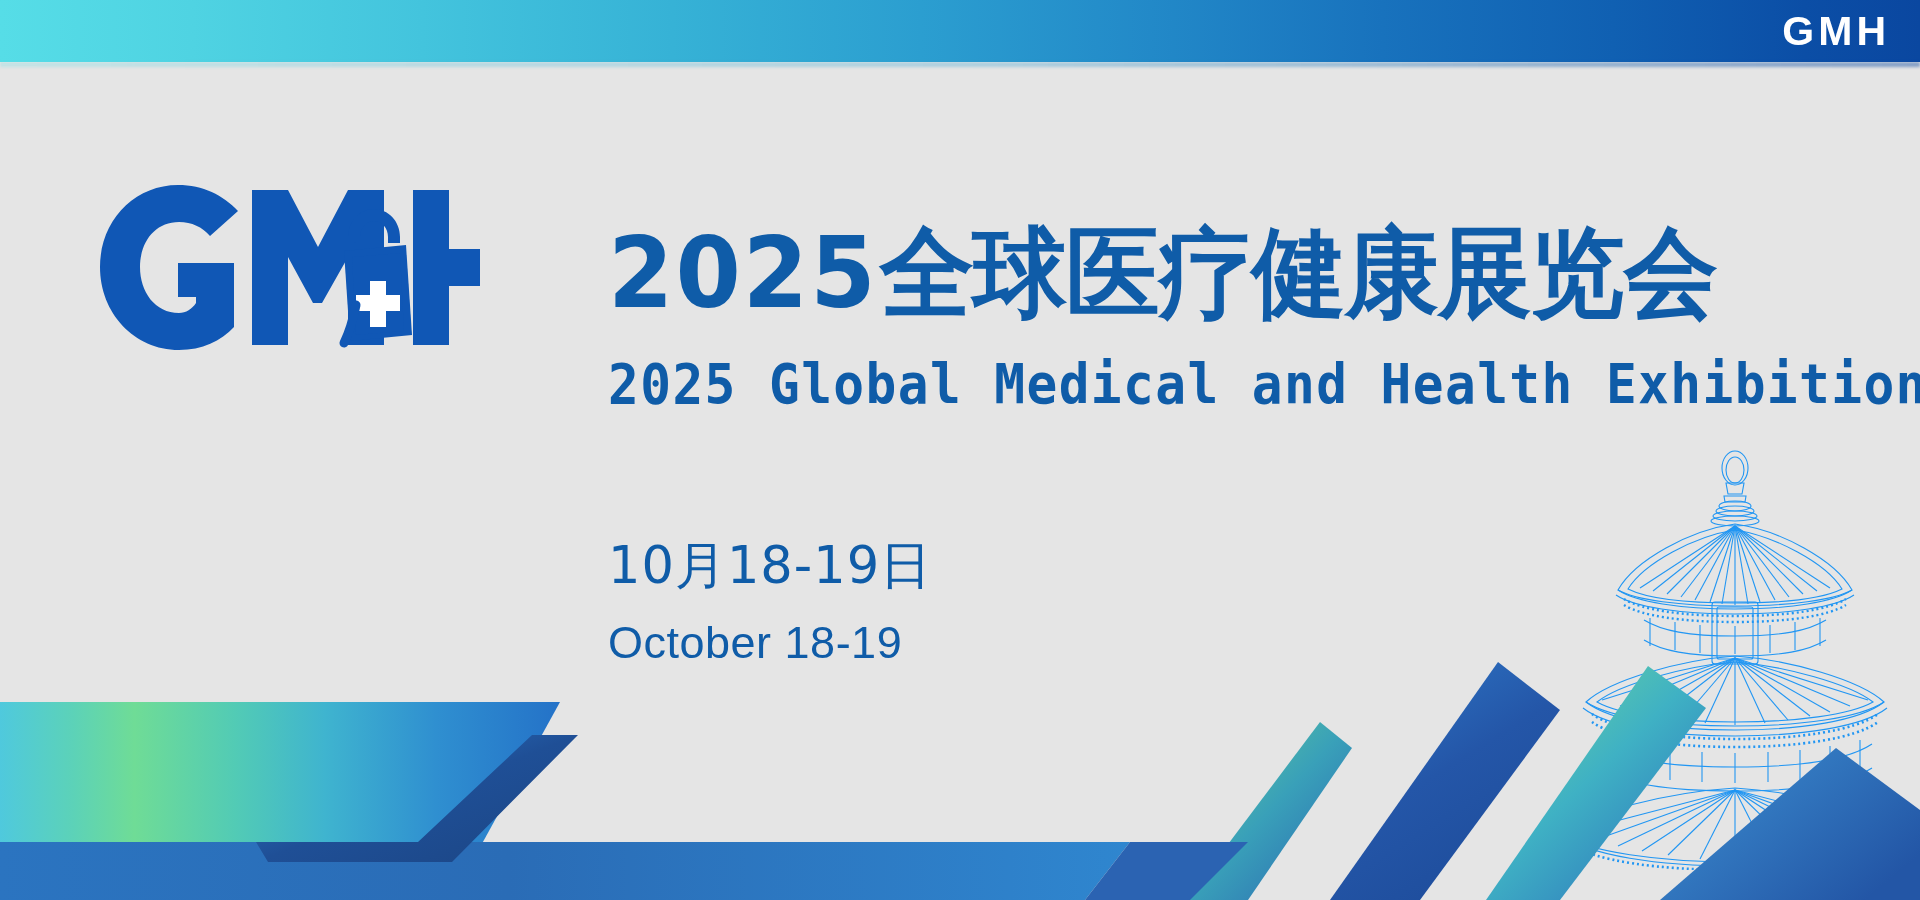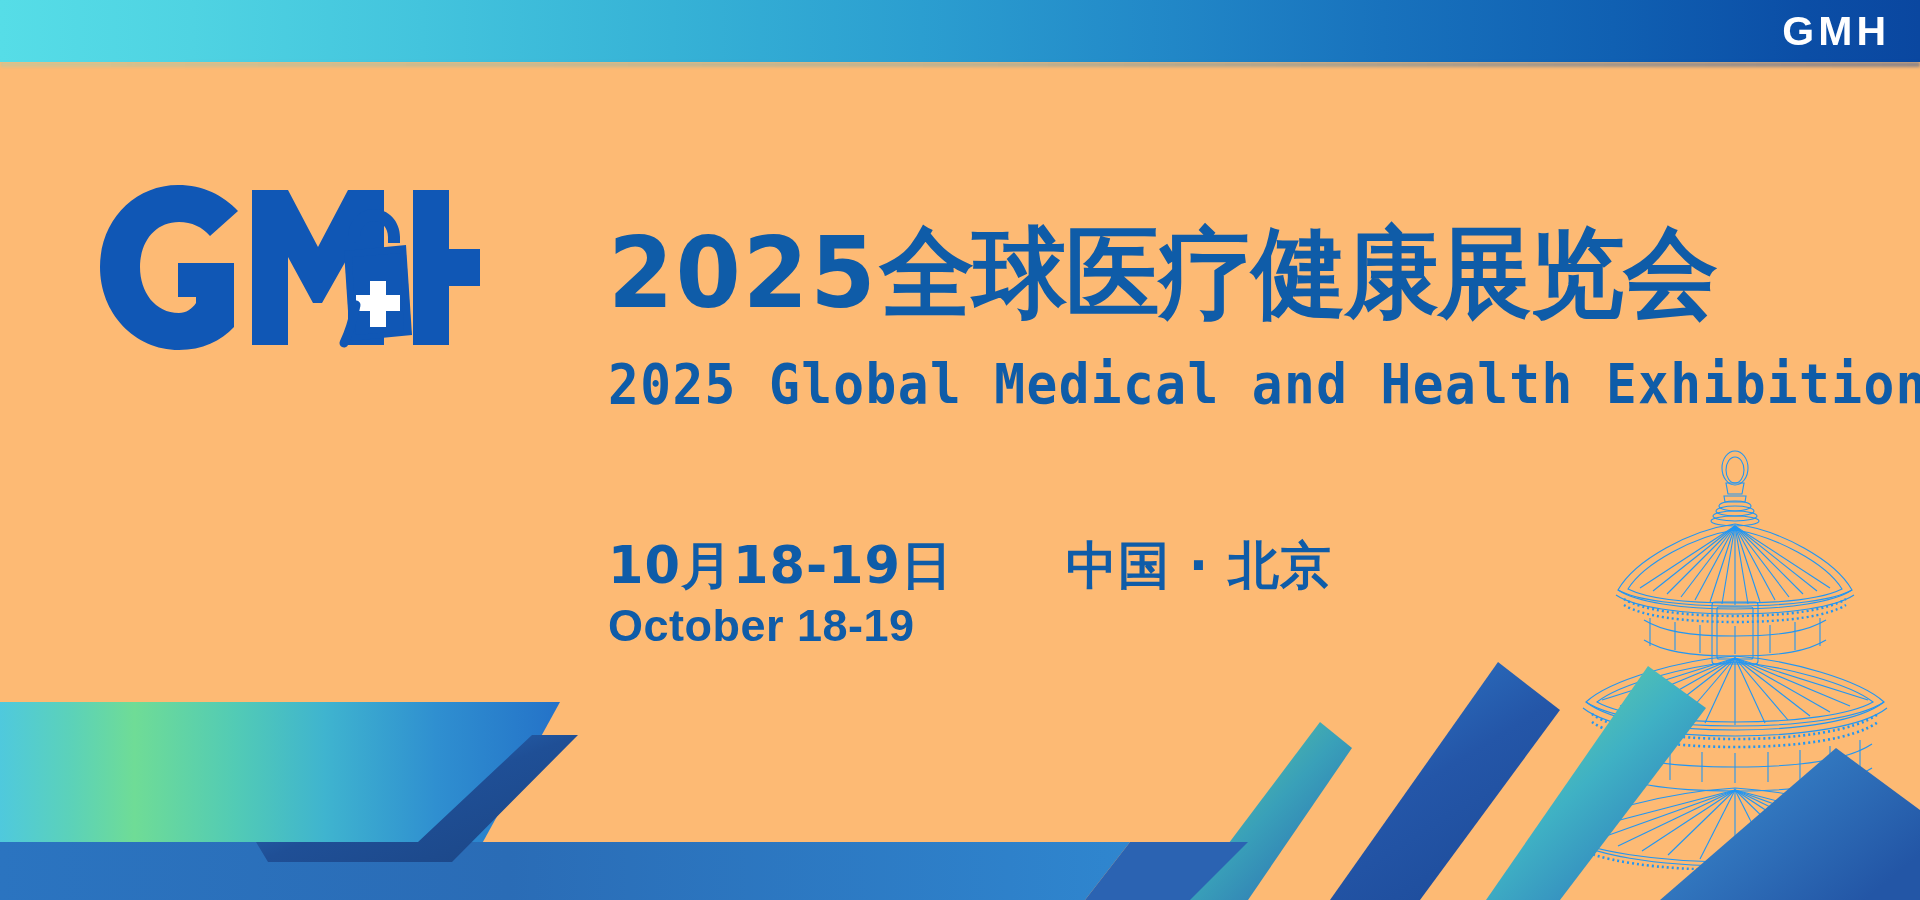--- a/index.html
+++ b/index.html
@@ -5,21 +5,21 @@
   * { margin:0; padding:0; box-sizing:border-box; }
   html, body {
     width:1920px; height:900px;
     background:#ffffff;
     font-family:"Liberation Sans", sans-serif;
     overflow:hidden;
   }
   #poster {
     position:relative;
     width:1920px; height:900px;
-    background:#fdba74;
+    background:#e5e5e5;
     overflow:hidden;
   }
 
   
   #topbar {
     position:absolute; left:0; top:0;
     width:1920px; height:62px;
     background:linear-gradient(90deg,
        #56dde7 0%, #4fd3e2 10%, #43c4dd 22%,
        #36b2d6 35%, #2b9ed0 48%, #2289c8 60%,
@@ -86,24 +86,24 @@
   #info {
     position:absolute;
     left:608px; top:540px;
     width:780px;
   }
   .info-row {
     display:flex;
     align-items:baseline;
     white-space:nowrap;
   }
-  .info-row + .info-row { margin-top:12px;justify-content:space-between; }
+  .info-row + .info-row { margin-top:29px;justify-content:space-between; }
   .info-cell {
     color:#0f5ca8;
-    font-weight:bold;
+    font-weight:normal;
     line-height:1;
   }
   .cell-date  { width:420px; }
   .cell-place { width:360px; }
 
   .row-cn .info-cell {
     font-size:51px;
     font-family:"DejaVu Sans","Liberation Sans", sans-serif;
     letter-spacing:1px;
   }
@@ -179,21 +179,20 @@
 
   <div id="title-cn">
     <span class="yr">2025</span><span>全球医疗健康展览会</span>
   </div>
 
   <div id="title-en">2025 Global Medical and Health Exhibition</div>
 
   <div id="info">
     <div class="info-row row-cn">
       <div class="info-cell cell-date">10月18-19日</div>
-      <div class="info-cell cell-place">中国 · 北京</div>
     </div>
     <div class="info-row row-en">
       <div class="info-cell cell-date">October 18-19</div>
     </div>
   </div>
 
   <div id="temple">
     <svg viewBox="0 0 390 420" xmlns="http://www.w3.org/2000/svg">
       <g fill="none" stroke="#2196f3" stroke-width="1.1">
 

